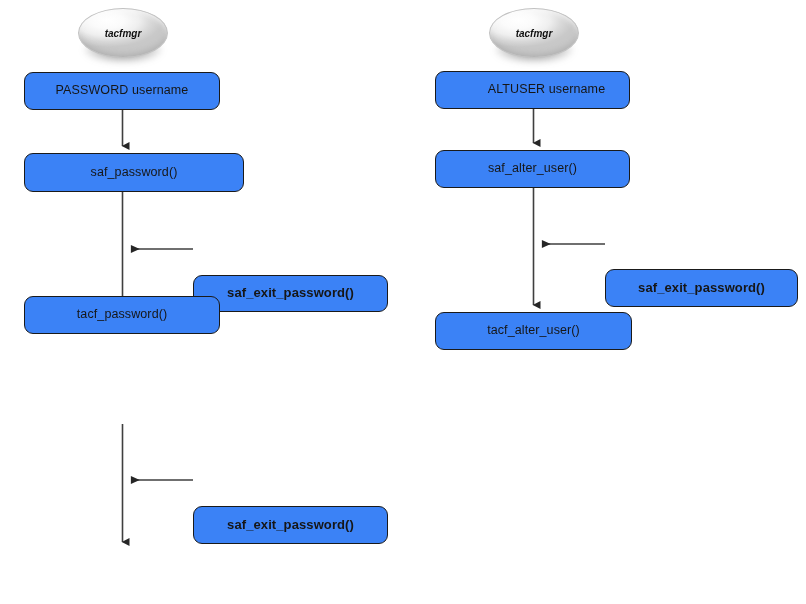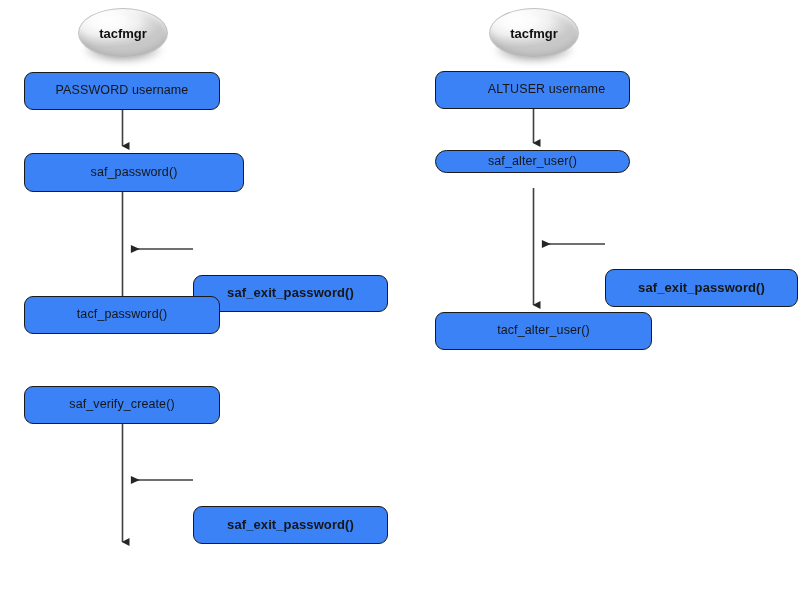--- a/index.html
+++ b/index.html
@@ -74,23 +74,24 @@
   .ellipse-label {
     position: absolute;
     left: 0;
     top: 0;
     width: 100%;
     height: 100%;
     display: flex;
     align-items: center;
     justify-content: center;
     font-weight: bold;
-    font-size: 13px;
+    font-size: 10px;
     color: #101010;
     z-index: 2;
+    font-style: italic;
   }
 </style>
 </head>
 <body>
 
 <div id="canvas">
 
   <svg id="svg-layer" viewBox="0 0 806 604">
     <defs>
       <marker id="arrowDown" markerWidth="9" markerHeight="9" refX="4.5" refY="7.6" orient="auto" markerUnits="userSpaceOnUse">
@@ -133,44 +134,41 @@
   </div>
 
   <div class="node bold" style="left:193px; top:231px; width:195px; height:37px;">
     <span>saf_exit_password()</span>
   </div>
 
   <div class="node" style="left:24px; top:296px; width:196px; height:38px;">
     <span>tacf_password()</span>
   </div>
 
-  <div class="node" style="left:24px; top:386px; width:196px; height:38px;">
-    <span>saf_verify_create()</span>
-  </div>
 
   <div class="node bold" style="left:193px; top:462px; width:195px; height:38px;">
     <span>saf_exit_password()</span>
   </div>
 
 
   <div class="ellipse-wrap" style="left:489px; top:8px; width:90px; height:50px;">
     <div class="ellipse-shadow"></div>
     <div class="ellipse"></div>
     <div class="ellipse-label">tacfmgr</div>
   </div>
 
   <div class="node" style="left:435px; top:71px; width:195px; height:38px;padding-left:28px;">
     <span>ALTUSER username</span>
   </div>
 
-  <div class="node" style="left:435px; top:150px; width:195px; height:23px;border-radius:12px;">
+  <div class="node" style="left:435px; top:150px; width:195px; height:38px;">
     <span>saf_alter_user()</span>
   </div>
 
   <div class="node bold" style="left:605px; top:225px; width:193px; height:38px;">
     <span>saf_exit_password()</span>
   </div>
 
-  <div class="node" style="left:435px; top:312px; width:217px; height:38px;">
+  <div class="node" style="left:435px; top:312px; width:197px; height:38px;">
     <span>tacf_alter_user()</span>
   </div>
 
 </div>
 
 </body></html>

